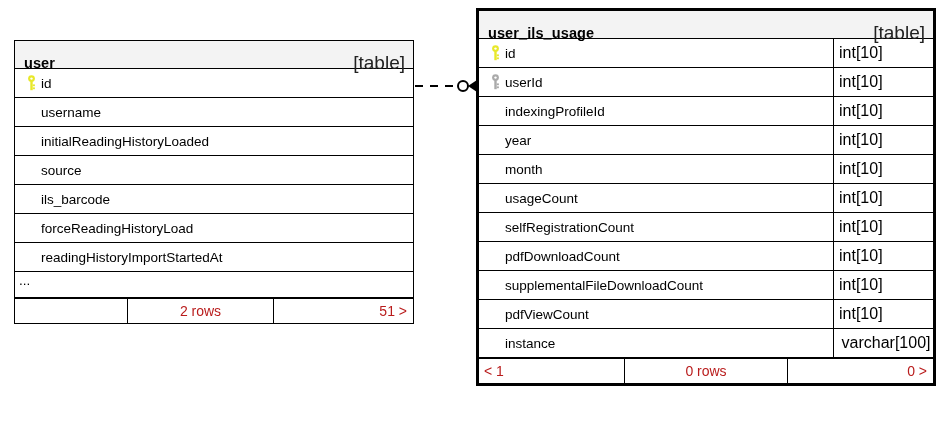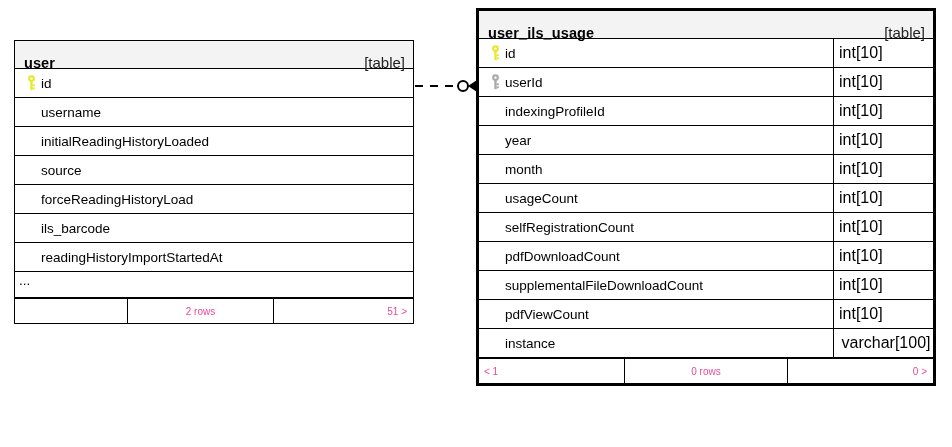--- a/index.html
+++ b/index.html
@@ -42,21 +42,21 @@
     border-bottom: 1px solid #000000;
     gap: 26px;
   }
   .table-name {
     font-size: 14.5px;
     font-weight: bold;
     color: #000000;
     letter-spacing: 0.1px;
   }
   .table-tag {
-    font-size: 15px;
+    font-size: 19px;
     color: #222222;
   }
 
   .col-row {
     display: flex;
     align-items: stretch;
     box-sizing: border-box;
     height: 29px;
     border-bottom: 1px solid #000000;
   }
@@ -118,22 +118,22 @@
     display: flex;
     align-items: stretch;
     box-sizing: border-box;
     height: 25px;
     border-top: 1px solid #000000;
   }
   .footer-cell {
     display: flex;
     align-items: center;
     box-sizing: border-box;
-    font-size: 10px;
-    color: #ec4899;
+    font-size: 14px;
+    color: #b91c1c;
     overflow: hidden;
   }
   .footer-cell.left {
     justify-content: flex-start;
     padding-left: 5px;
   }
   .footer-cell.mid {
     justify-content: center;
     border-left: 1px solid #000000;
     border-right: 1px solid #000000;
@@ -207,28 +207,28 @@
     <div class="col-row">
       <div class="col-name-cell">
         <span class="key-slot"></span>
         <span class="col-label">source</span>
       </div>
     </div>
 
     <div class="col-row">
       <div class="col-name-cell">
         <span class="key-slot"></span>
+        <span class="col-label">ils_barcode</span>
+      </div>
+    </div>
+
+    <div class="col-row">
+      <div class="col-name-cell">
+        <span class="key-slot"></span>
         <span class="col-label">forceReadingHistoryLoad</span>
-      </div>
-    </div>
-
-    <div class="col-row">
-      <div class="col-name-cell">
-        <span class="key-slot"></span>
-        <span class="col-label">ils_barcode</span>
       </div>
     </div>
 
     <div class="col-row">
       <div class="col-name-cell">
         <span class="key-slot"></span>
         <span class="col-label">readingHistoryImportStartedAt</span>
       </div>
     </div>
 

